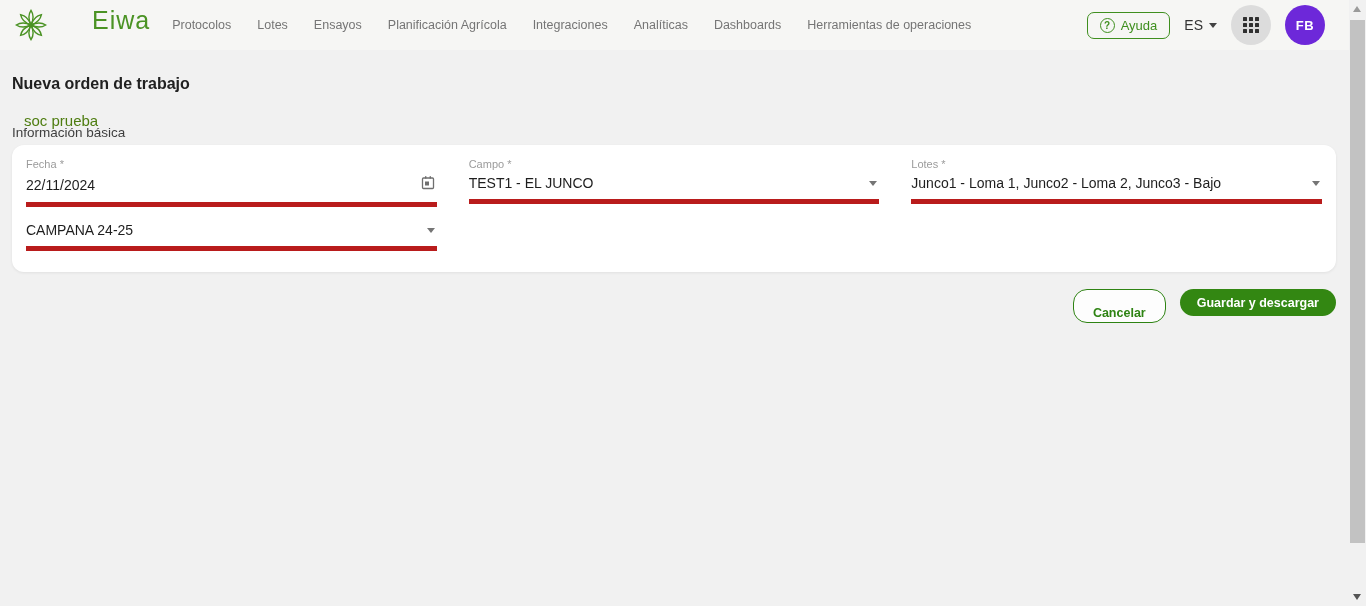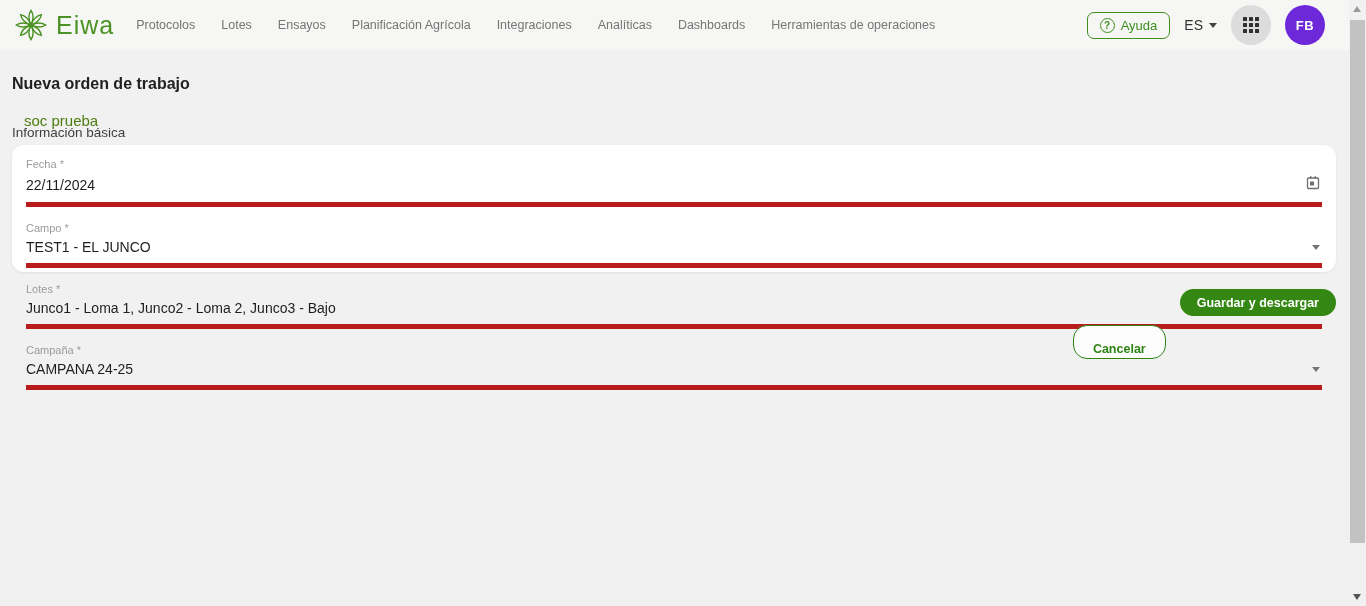--- a/index.html
+++ b/index.html
@@ -6,21 +6,21 @@
   html,body { width:1366px; height:606px; overflow:hidden; }
   body { font-family:"Liberation Sans", sans-serif; background:#f1f1f1; color:#212121; }
 
   .app { position:relative; width:1366px; height:606px; }
 
   
   header {
     position:absolute; top:0; left:0; width:1366px; height:50px;
     background:#f6f6f4; display:flex; align-items:center;
   }
-  .brand { display:flex; align-items:center; margin-left:12px; }
+  .brand { display:flex; margin-left:12px;gap:36px; }
   .logo-icon svg { display:block; }
   .brand-name { font-size:25px; color:#4b9324; font-weight:500; letter-spacing:1px; margin-left:6px; }
   nav { display:flex; align-items:center; margin-left:22px; gap:26px; }
   .nav-item { font-size:12.5px; color:#757575; cursor:pointer; white-space:nowrap; }
 
   .header-right { margin-left:auto; margin-right:41px; display:flex; align-items:center; gap:14px; }
   .help-btn {
     display:flex; align-items:center; gap:6px; height:27px; padding:0 12px;
     background:transparent; border:1px solid #3f8f1f; border-radius:7px;
     color:#3f8f1f; font-size:13px; cursor:pointer; font-family:inherit;
@@ -47,36 +47,36 @@
   
   .page-title { position:absolute; left:12px; top:75px; font-size:16px; font-weight:700; color:#212121; }
   .page-subtitle { position:absolute; left:24px; top:100px; font-size:15px; color:#4d7c0f;margin-top:12px; }
   .section-label { position:absolute; left:12px; top:125px; font-size:13.5px; color:#3f3f3f; }
 
   .card {
     position:absolute; left:12px; top:145px; width:1324px; height:127px;
     background:#ffffff; border-radius:12px; box-shadow:0 1px 3px rgba(0,0,0,0.07);
   }
   .card-grid {
-    display:grid; grid-template-columns:1fr; column-gap:32px; row-gap:15px;
+    display:grid; grid-template-columns:1fr 1fr 1fr; column-gap:32px; row-gap:15px;
     padding:13px 14px 0 14px;
   }
   .field-label { font-size:11px; color:#9b9b9b; margin-bottom:5px; }
   .field-control {
     display:flex; justify-content:space-between; align-items:center;
     border-bottom:5px solid #b91c1c; padding-bottom:8px; cursor:pointer;
   }
   .field-value { font-size:14px; color:#1e1e1e; white-space:nowrap; overflow:hidden; }
   .caret-grey { width:0; height:0; border-left:4.5px solid transparent; border-right:4.5px solid transparent; border-top:5px solid #757575; flex:none; margin-right:2px; }
   .cal-icon { flex:none; margin-right:2px; cursor:pointer; }
 
   
   .actions { position:absolute; top:289px; right:30px; display:flex; gap:14px; }
   .btn { height:27px; border-radius:14px; font-size:12.5px; font-weight:700; cursor:pointer; font-family:inherit; }
-  .btn-cancel { background:#fdfdfd; border:1px solid #2e8313; color:#2e8313; padding:16px 19px;margin-top:36px; }
+  .btn-cancel { background:#fdfdfd; border:1px solid #2e8313; color:#2e8313; padding:16px 19px; }
   .btn-save { background:#338712; border:none; color:#ffffff; padding:0 17px; }
 
   
   .scrollbar { position:absolute; top:0; right:0; width:17px; height:606px; background:#f1f1f1; }
   .sb-arrow-up, .sb-arrow-down { position:absolute; left:4px; width:0; height:0; border-left:4.5px solid transparent; border-right:4.5px solid transparent; cursor:pointer; }
   .sb-arrow-up { top:6px; border-bottom:6px solid #9a9a9a; }
   .sb-arrow-down { bottom:6px; border-top:6px solid #555; }
   .sb-thumb { position:absolute; top:20px; left:1px; width:15px; height:523px; background:#c2c2c2; cursor:pointer; }
 </style>
 </head>
@@ -172,21 +172,20 @@
 
       <div class="field">
         <div class="field-label">Lotes *</div>
         <div class="field-control">
           <span class="field-value">Junco1 - Loma 1, Junco2 - Loma 2, Junco3 - Bajo</span>
           <span class="caret-grey"></span>
         </div>
       </div>
 
       <div class="field">
-        <div class="field-label">Campaña *</div>
         <div class="field-control">
           <span class="field-value">CAMPANA 24-25</span>
           <span class="caret-grey"></span>
         </div>
       </div>
 
     </div>
   </section>
 
   <div class="actions">

